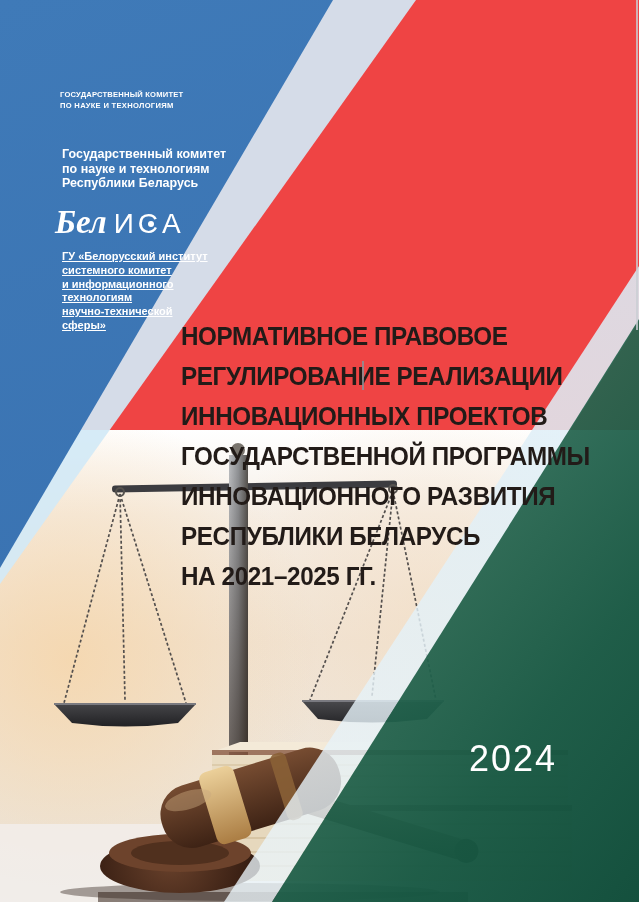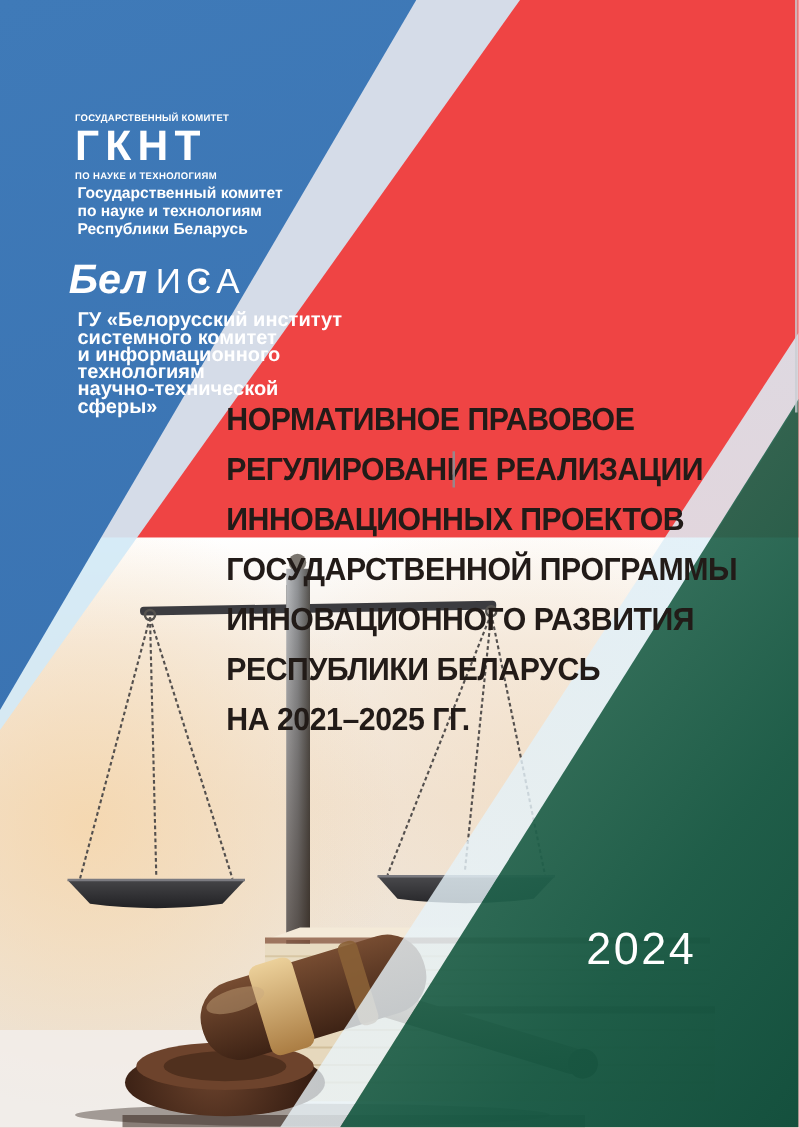--- a/index.html
+++ b/index.html
@@ -37,25 +37,25 @@
   }
   
   .pub{position:absolute;z-index:7;color:#fff;}
   .gknt{left:60px;top:90px;}
   .gknt-top{font-size:7.6px;font-weight:bold;letter-spacing:.2px;white-space:nowrap;}
   .gknt-big{font-size:34px;font-weight:bold;letter-spacing:5px;line-height:1.0;margin-top:1px;white-space:nowrap;}
   .gknt-bottom{font-size:7.6px;font-weight:bold;letter-spacing:.3px;white-space:nowrap;margin-top:2px;}
   .gknt-cap{left:62px;top:147px;font-size:12.5px;font-weight:bold;line-height:14.5px;white-space:nowrap;}
   .belisa{left:55px;top:206px;}
   .belisa-mark{display:flex;align-items:baseline;}
-  .belisa-script{font-family:Liberation Sans, sans-serif;font-style:italic;font-weight:bold;font-size:33px;line-height:1;}
+  .belisa-script{font-family:Liberation Serif, serif;font-style:italic;font-weight:bold;font-size:33px;line-height:1;}
   .belisa-sans{font-size:28px;font-weight:normal;letter-spacing:4px;line-height:1;margin-left:7px;}
   .c-wrap{position:relative;display:inline-block;}
   .c-dot{position:absolute;left:10px;top:11px;width:6px;height:6px;border-radius:50%;background:#fff;}
-  .belisa-cap{left:62px;top:250px;font-size:16px;font-weight:bold;line-height:13.8px;white-space:nowrap;}
+  .belisa-cap{left:62px;top:250px;font-size:11px;font-weight:bold;line-height:13.8px;white-space:nowrap;text-decoration:underline;}
   
   .title{
     position:absolute;z-index:8;left:181px;top:316px;width:450px;
     color:#221b18;font-weight:bold;font-size:25.5px;line-height:40px;
     letter-spacing:-0.4px;transform:scale(0.95,1);transform-origin:left top;
     white-space:nowrap;
   }
   .caret{
     position:absolute;z-index:9;left:362px;top:361px;width:2px;height:29px;
     background:#8b9096;opacity:.85;
@@ -186,21 +186,20 @@
   </svg>
 
   <div class="layer green-stripe"></div>
   <div class="layer green-tri"></div>
   <div class="layer blue-stripe"></div>
   <div class="layer blue-tri"></div>
   <div class="edge-line"></div>
 
   <div class="pub gknt">
     <div class="gknt-top">ГОСУДАРСТВЕННЫЙ КОМИТЕТ</div>
-    <div class="gknt-big">ГКНТ</div>
     <div class="gknt-bottom">ПО НАУКЕ И ТЕХНОЛОГИЯМ</div>
   </div>
   <div class="pub gknt-cap">
     <div>Государственный комитет</div>
     <div>по науке и технологиям</div>
     <div>Республики Беларусь</div>
   </div>
 
   <div class="pub belisa">
     <div class="belisa-mark">

